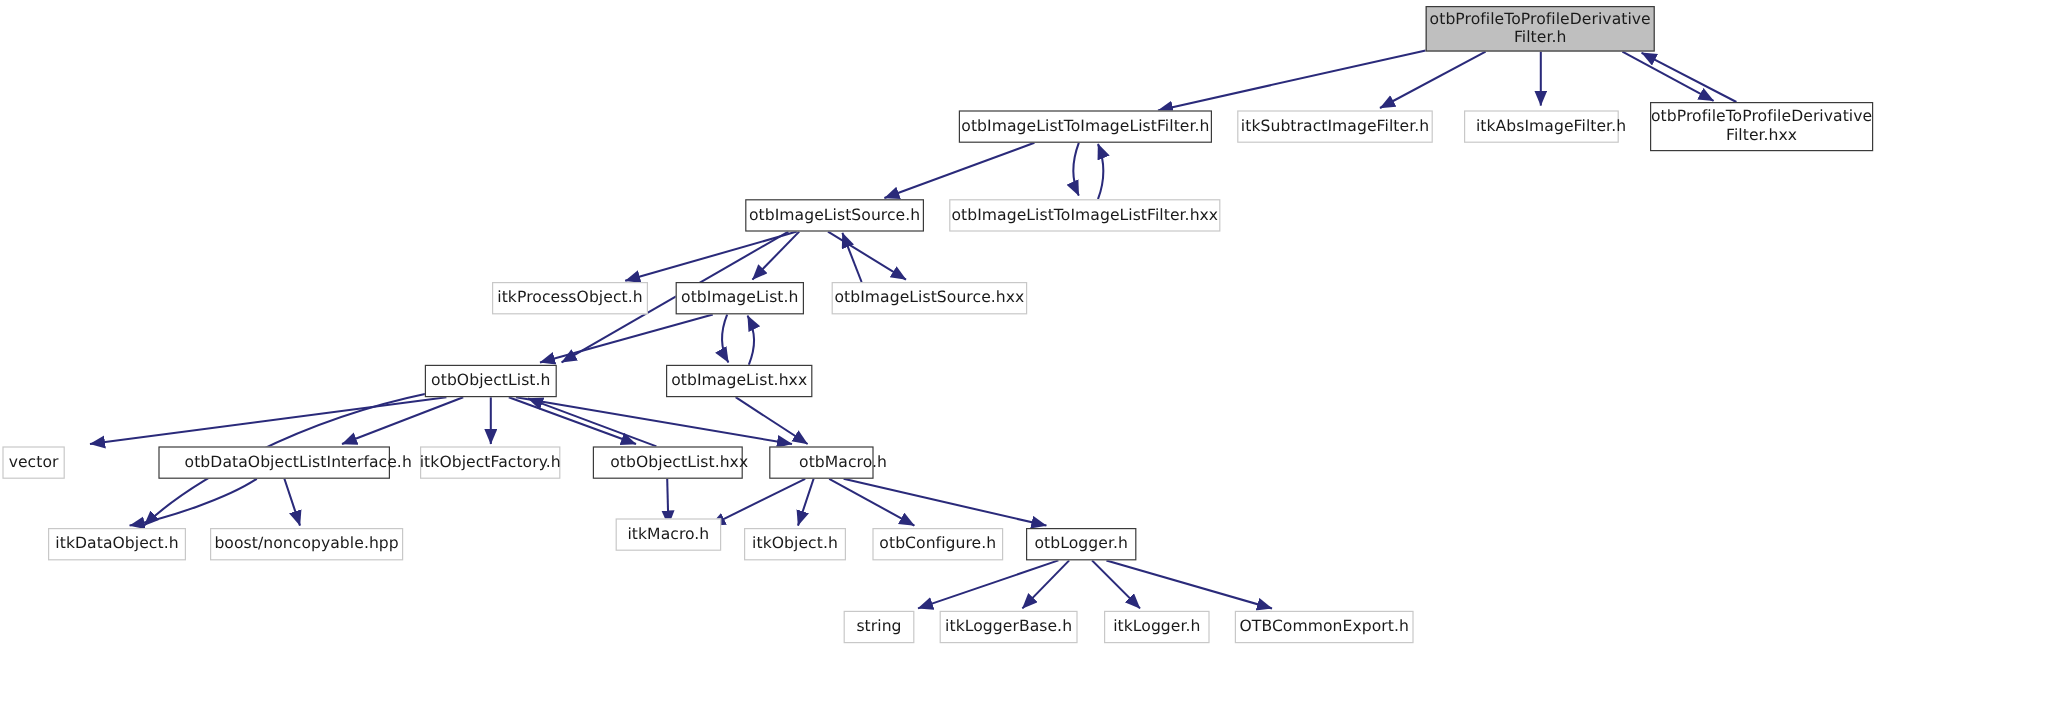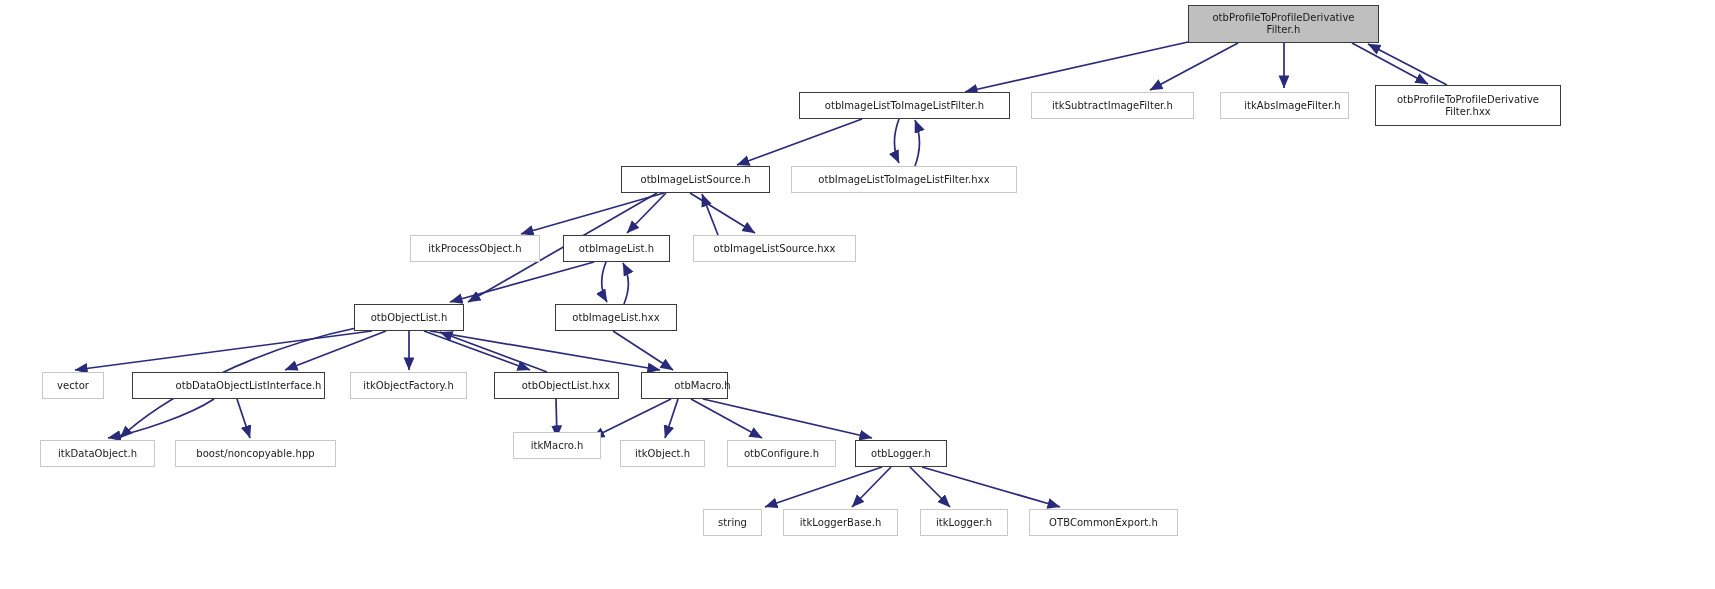--- a/index.html
+++ b/index.html
@@ -27,21 +27,21 @@
   .node {
     position: absolute;
     box-sizing: border-box;
     display: flex;
     align-items: center;
     justify-content: center;
     text-align: center;
     background: #ffffff;
     border: 1px solid #c8c8c8;
     color: #1a1a1a;
-    font-size: 10px;
+    font-size: 13px;
     line-height: 1.18;
     letter-spacing: 0.05px;
     white-space: pre-line;
     z-index: 5;
   }
   .node.strong {
     border: 1.6px solid #3b3b3b;
   }
   .node.root {
     background: #bfbfbf;
@@ -108,21 +108,21 @@
       <div class="node" style="left: 1220px; top: 92px; width: 129px; height: 27px; padding-left: 16px;"><span>itkAbsImageFilter.h</span></div>
       <div class="node strong" style="left: 1375px; top: 85px; width: 186px; height: 41px;"><span>otbProfileToProfileDerivative
 Filter.hxx</span></div>
       <div class="node strong" style="left: 621px; top: 166px; width: 149px; height: 27px;"><span>otbImageListSource.h</span></div>
       <div class="node" style="left: 791px; top: 166px; width: 226px; height: 27px;"><span>otbImageListToImageListFilter.hxx</span></div>
       <div class="node" style="left: 410px; top: 235px; width: 130px; height: 27px;"><span>itkProcessObject.h</span></div>
       <div class="node strong" style="left: 563px; top: 235px; width: 107px; height: 27px;"><span>otbImageList.h</span></div>
       <div class="node" style="left: 693px; top: 235px; width: 163px; height: 27px;"><span>otbImageListSource.hxx</span></div>
       <div class="node strong" style="left: 354px; top: 304px; width: 110px; height: 27px;"><span>otbObjectList.h</span></div>
       <div class="node strong" style="left: 555px; top: 304px; width: 122px; height: 27px;"><span>otbImageList.hxx</span></div>
-      <div class="node" style="left: 2px; top: 372px; width: 62px; height: 27px; margin-left: 40px;"><span>vector</span></div>
+      <div class="node" style="left: 2px; top: 372px; width: 52px; height: 27px;"><span>vector</span></div>
       <div class="node strong" style="left: 132px; top: 372px; width: 193px; height: 27px; padding-left: 40px;"><span>otbDataObjectListInterface.h</span></div>
       <div class="node" style="left: 350px; top: 372px; width: 117px; height: 27px;"><span>itkObjectFactory.h</span></div>
       <div class="node strong" style="left: 494px; top: 372px; width: 125px; height: 27px; padding-left: 19px;"><span>otbObjectList.hxx</span></div>
       <div class="node strong" style="left: 641px; top: 372px; width: 87px; height: 27px; padding-left: 36px;"><span>otbMacro.h</span></div>
       <div class="node" style="left: 40px; top: 440px; width: 115px; height: 27px;"><span>itkDataObject.h</span></div>
       <div class="node" style="left: 175px; top: 440px; width: 161px; height: 27px;"><span>boost/noncopyable.hpp</span></div>
       <div class="node" style="left: 513px; top: 432px; width: 88px; height: 27px;"><span>itkMacro.h</span></div>
       <div class="node" style="left: 620px; top: 440px; width: 85px; height: 27px;"><span>itkObject.h</span></div>
       <div class="node" style="left: 727px; top: 440px; width: 109px; height: 27px;"><span>otbConfigure.h</span></div>
       <div class="node strong" style="left: 855px; top: 440px; width: 92px; height: 27px;"><span>otbLogger.h</span></div>

